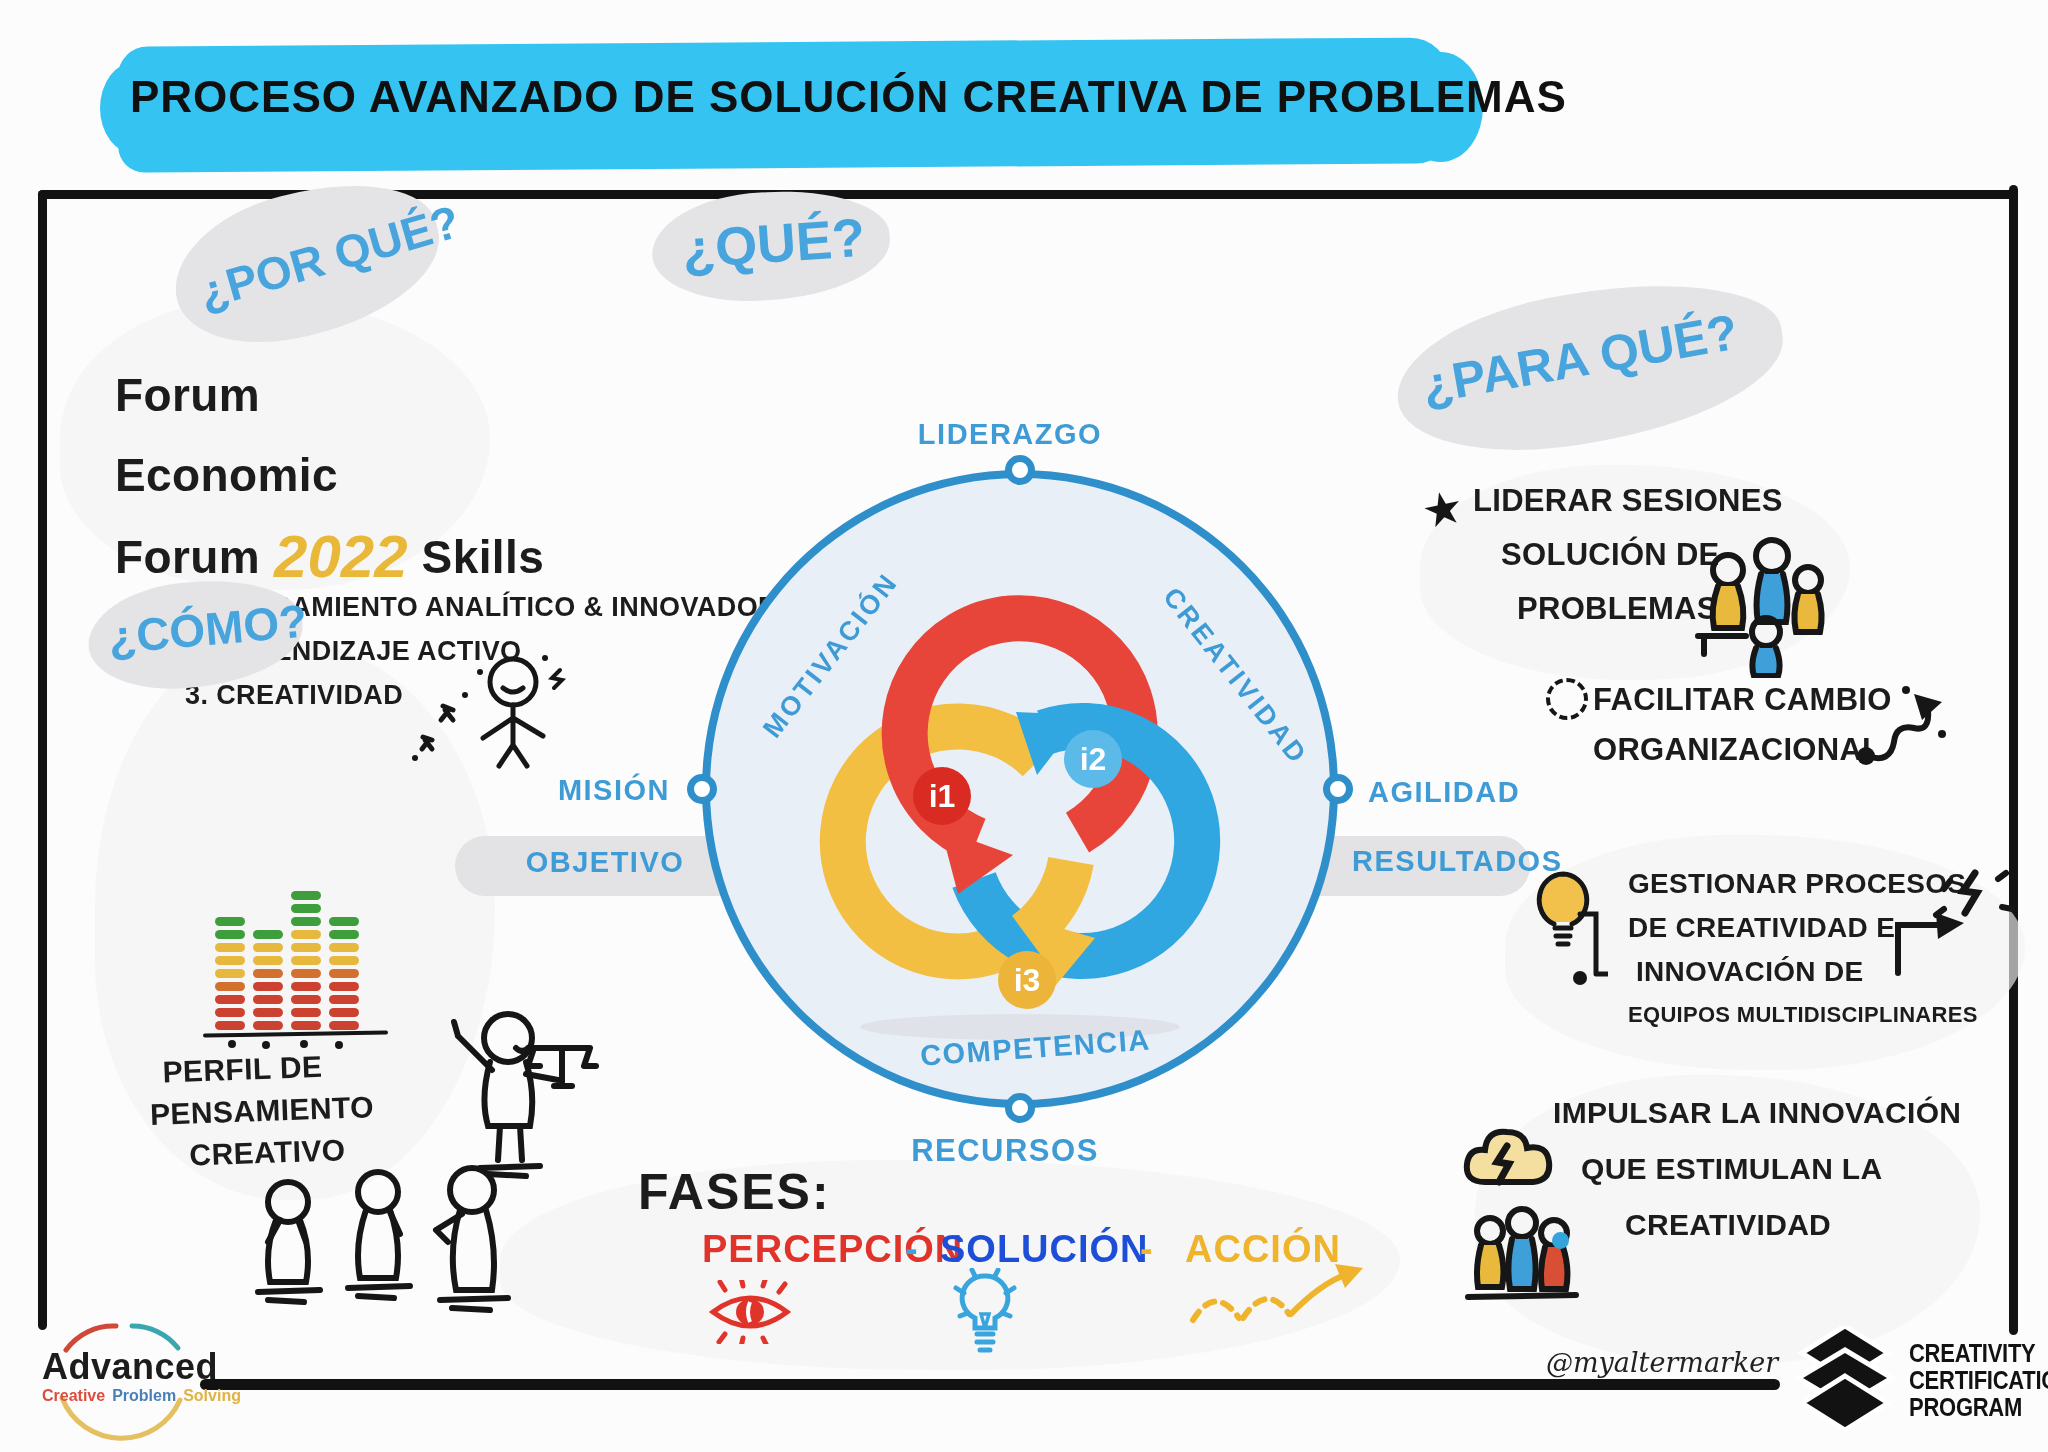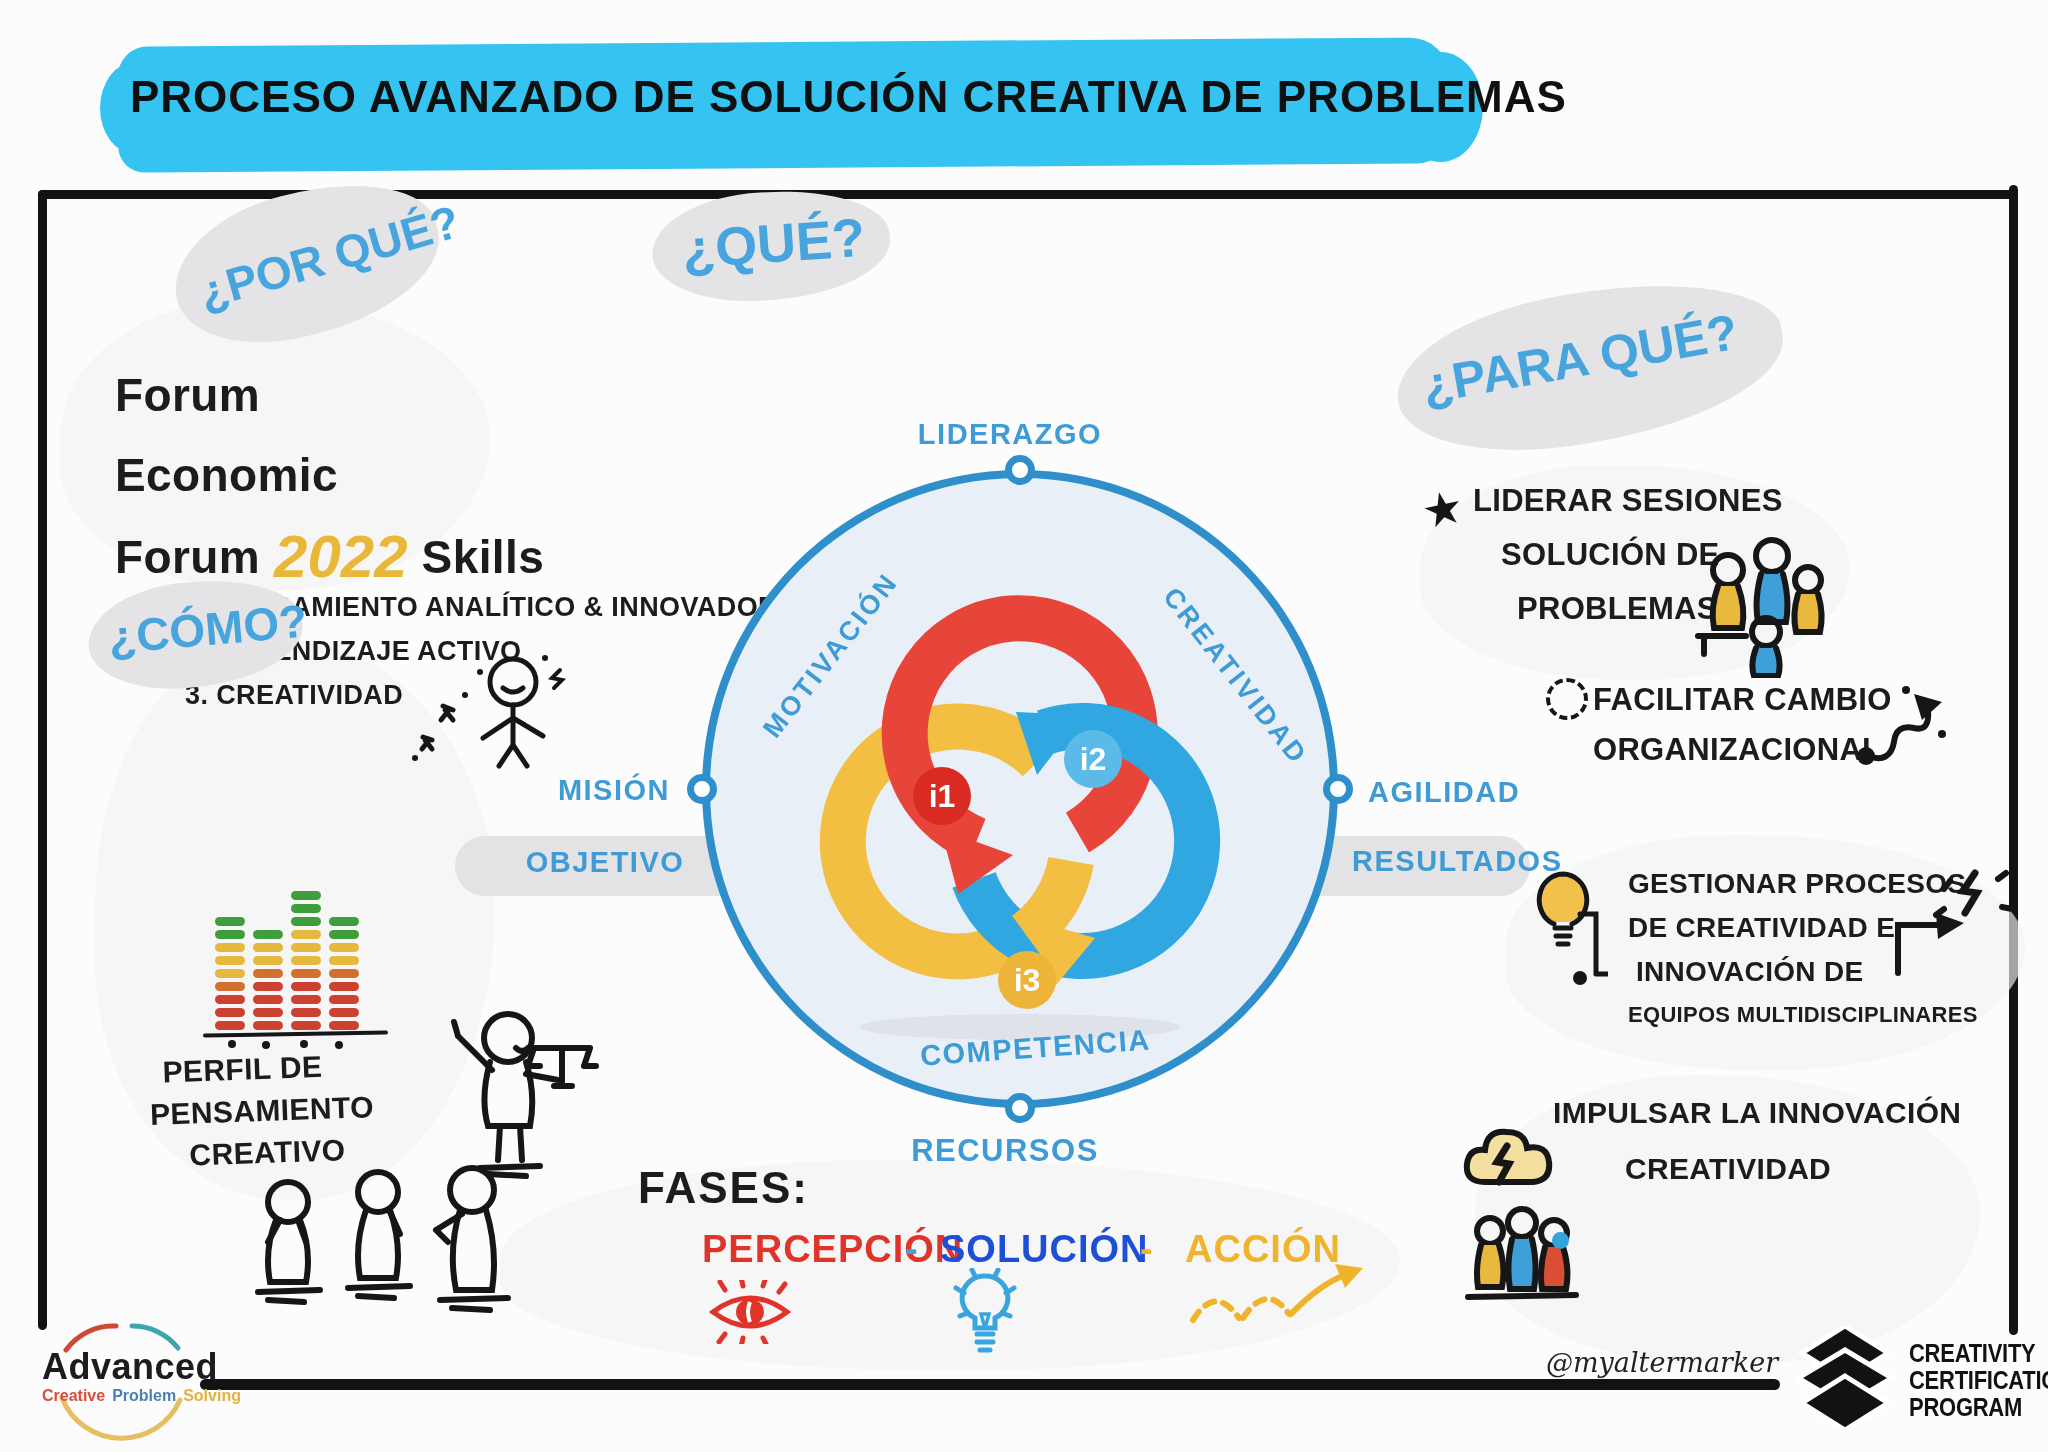--- a/index.html
+++ b/index.html
@@ -197,21 +197,21 @@
 <div class="abs wheel-label" style="left:900px;top:418px;width:220px;text-align:center;z-index:4;">LIDERAZGO</div>
 <div class="abs wheel-label" style="left:721px;top:640px;width:220px;text-align:center;transform:rotate(-52deg);letter-spacing:3px;font-size:27px;z-index:4;">MOTIVACIÓN</div>
 <div class="abs wheel-label" style="left:1125px;top:661px;width:220px;text-align:center;transform:rotate(52deg);letter-spacing:3px;font-size:27px;z-index:4;">CREATIVIDAD</div>
 <div class="abs wheel-label" style="left:540px;top:774px;width:130px;text-align:right;z-index:4;">MISIÓN</div>
 <div class="abs wheel-label" style="left:525px;top:846px;width:160px;text-align:center;z-index:4;">OBJETIVO</div>
 <div class="abs wheel-label" style="left:1368px;top:776px;z-index:4;">AGILIDAD</div>
 <div class="abs wheel-label" style="left:1352px;top:845px;z-index:4;">RESULTADOS</div>
 <div class="abs wheel-label" style="left:920px;top:1032px;width:220px;text-align:center;transform:rotate(-4deg);z-index:4;">COMPETENCIA</div>
 <div class="abs wheel-label" style="left:905px;top:1133px;width:200px;text-align:center;font-size:31px;z-index:4;">RECURSOS</div>
 
-<div class="abs hand" style="left:638px;top:1163px;font-size:44px;letter-spacing:2px;">FASES:</div>
+<div class="abs hand" style="left:638px;top:1163px;font-size:50px;letter-spacing:2px;">FASES:</div>
 <div class="abs fase-label" style="left:702px;top:1228px;color:#e0342b;">PERCEPCIÓN</div>
 <div class="abs fase-label" style="left:905px;top:1228px;color:#38a5de;">-</div>
 <div class="abs fase-label" style="left:940px;top:1228px;color:#1d4ed8;">SOLUCIÓN</div>
 <div class="abs fase-label" style="left:1140px;top:1228px;color:#efb42c;">-</div>
 <div class="abs fase-label" style="left:1185px;top:1228px;color:#efb42c;">ACCIÓN</div>
 
 <svg class="abs" style="left:705px;top:1280px;" width="90" height="64" viewBox="0 0 90 64">
   <g stroke="#e0342b" stroke-width="5" fill="none" stroke-linecap="round">
     <path d="M8 32 Q45 4 82 32 Q45 60 8 32 Z"></path>
     <path d="M20 10 l-5 -8 M38 6 l-2 -9 M58 6 l3 -9 M74 12 l6 -8 M20 54 l-6 8 M38 58 l-2 9 M58 58 l4 8"></path>
@@ -321,20 +321,21 @@
       <path d="M50 34 Q44 60 48 84 L72 84 Q76 60 70 34"></path>
     <circle cx="92" cy="28" r="13"></circle>
       <path d="M83 42 Q77 64 80 84 L104 84 Q108 64 101 42" fill="#d94f35" stroke="none"></path>
       <path d="M83 42 Q77 64 80 84 L104 84 Q108 64 101 42"></path>
     <path d="M6 92 L114 90"></path>
   </g>
 </svg>
 <div class="abs" style="left:1552px;top:1232px;width:17px;height:17px;background:#35a3dc;border-radius:50%;"></div>
 <div class="abs fw-item" style="left:1553px;top:1096px;">
   <div style="font-size:30px;">IMPULSAR LA INNOVACIÓN</div>
+  <div style="font-size:30px;margin:22px 0 0 28px;">QUE ESTIMULAN LA</div>
   <div style="font-size:30px;margin:22px 0 0 72px;">CREATIVIDAD</div>
 </div>
 
 <svg class="abs" style="left:28px;top:1316px;" width="190" height="130" viewBox="0 0 190 130">
   <g fill="none" stroke-width="5" stroke-linecap="round">
     <path d="M38 34 A58 58 0 0 1 88 10" stroke="#cf4936"></path>
     <path d="M104 10 A58 58 0 0 1 150 32" stroke="#3aa6ad"></path>
     <path d="M34 82 A64 64 0 0 0 152 84" stroke="#e5c063"></path>
   </g>
 </svg>

